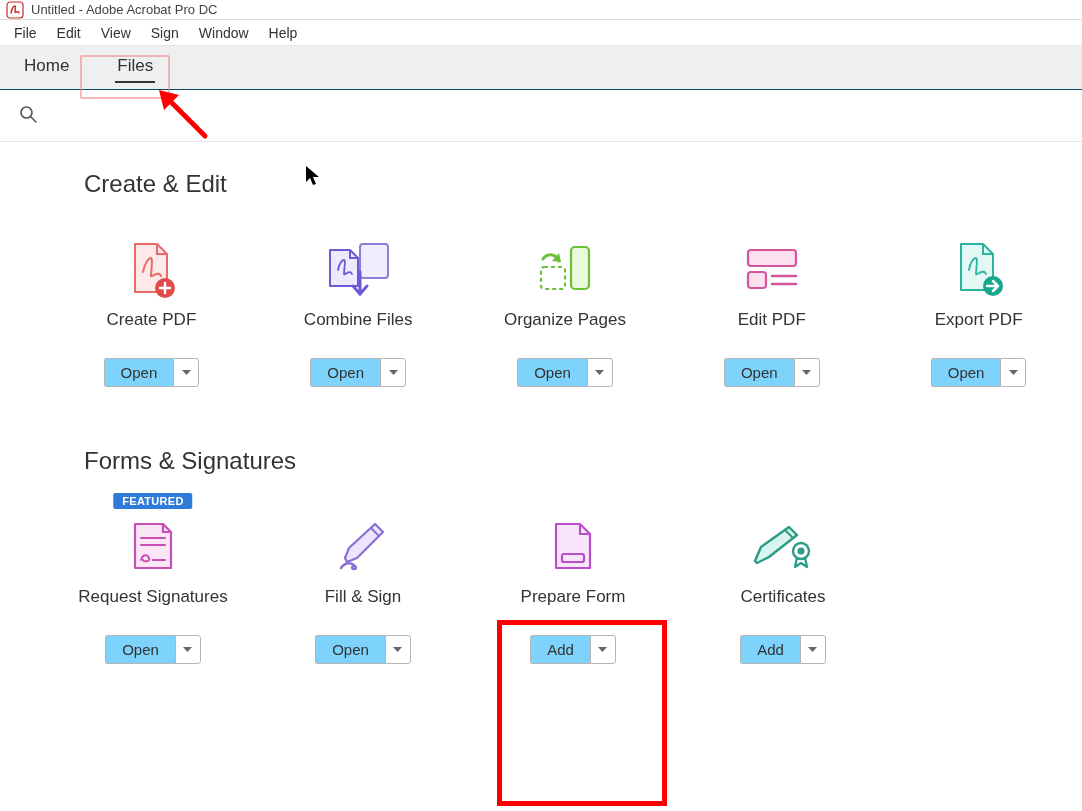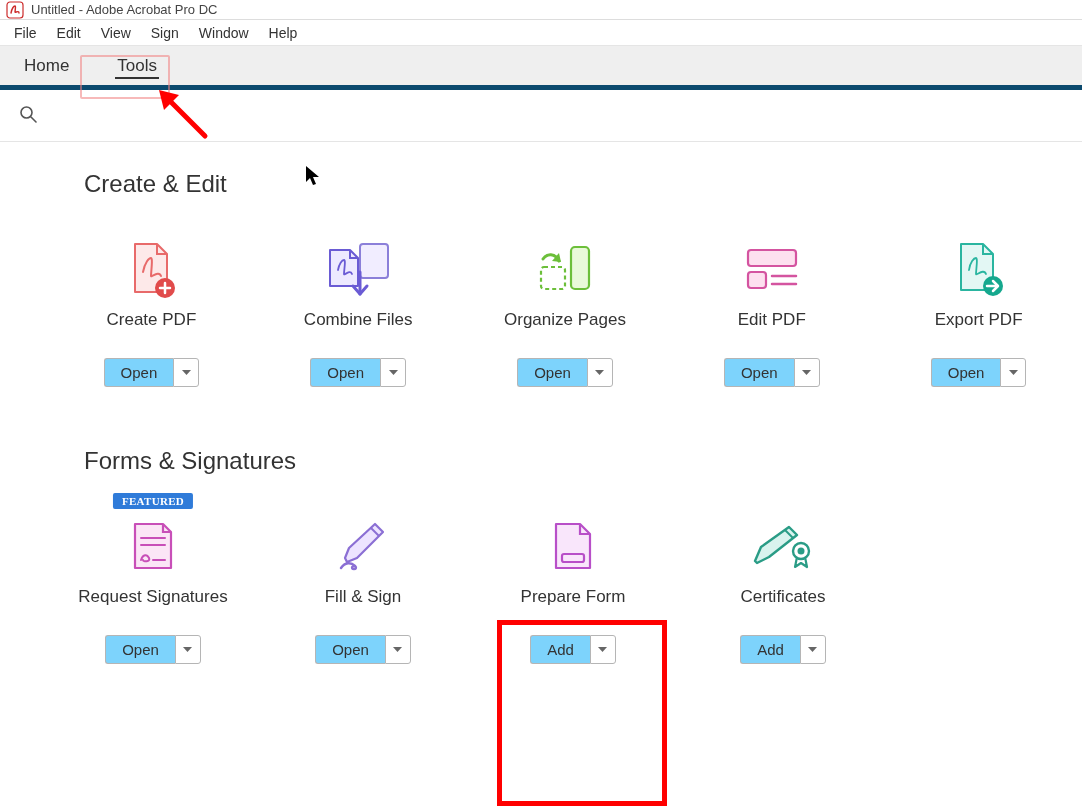--- a/index.html
+++ b/index.html
@@ -43,21 +43,21 @@
       font-size: 14px;
       color: #333;
       cursor: default;
     }
 
     
     .tab-bar {
       display: flex;
       background: #efefef;
       height: 44px;
-      border-bottom: 5px solid #0c4a6e;
+      border-bottom: 1px solid #0c4a6e;
     }
     .tab {
       padding: 10px 24px;
       font-size: 17px;
       color: #333;
       cursor: default;
       position: relative;
     }
     .tab-home { }
     .tab-tools {
@@ -136,21 +136,20 @@
       position:absolute;
       top:-22px;
       left:50%; transform:translateX(-50%);
       background:#2f7bd9;
       color:#fff;
       font-size:11px;
       font-weight:600;
       padding:2px 9px;
       border-radius:2px;
       letter-spacing:0.3px;
-      font-family:Liberation Serif, serif;
     }
 
     
     .action-btn-group {
       display:flex;
       margin-top: 18px;
     }
     .action-btn {
       border:1px solid #b5b5b5;
       border-radius:3px 0 0 3px;
@@ -220,21 +219,21 @@
   <div class="menu-item">File</div>
   <div class="menu-item">Edit</div>
   <div class="menu-item">View</div>
   <div class="menu-item">Sign</div>
   <div class="menu-item">Window</div>
   <div class="menu-item">Help</div>
 </div>
 
 <div class="tab-bar">
   <div class="tab tab-home">Home</div>
-  <div class="tab tab-tools">Tools</div>
+  <div class="tab tab-tools">Files</div>
 </div>
 
 <div class="search-bar">
   <span>
     <svg width="20" height="20" viewBox="0 0 20 20">
         <circle cx="8.5" cy="8.5" r="5.5" stroke="#555" stroke-width="1.6" fill="none"></circle>
         <line x1="13" y1="13" x2="18" y2="18" stroke="#555" stroke-width="1.6" stroke-linecap="round"></line>
       </svg>
   </span>
 </div>

